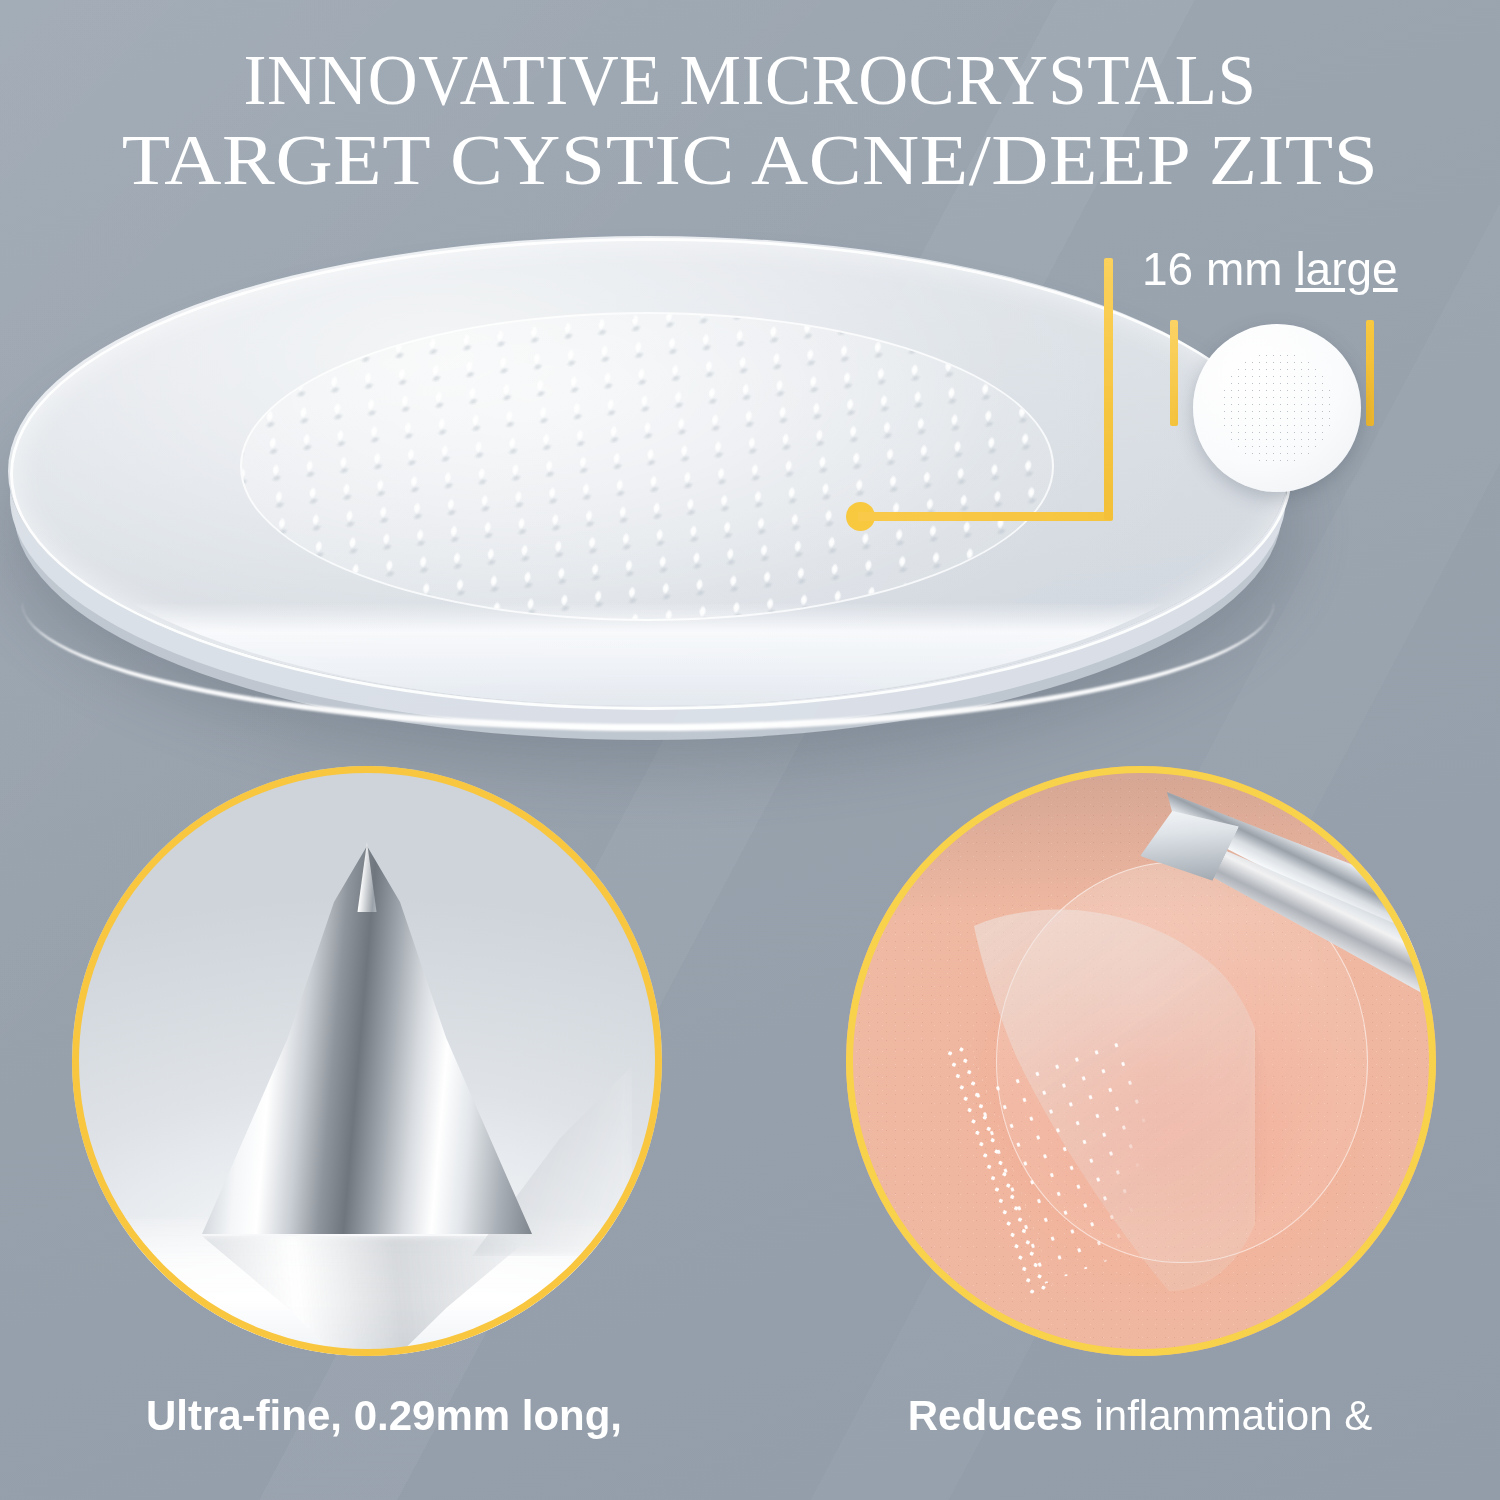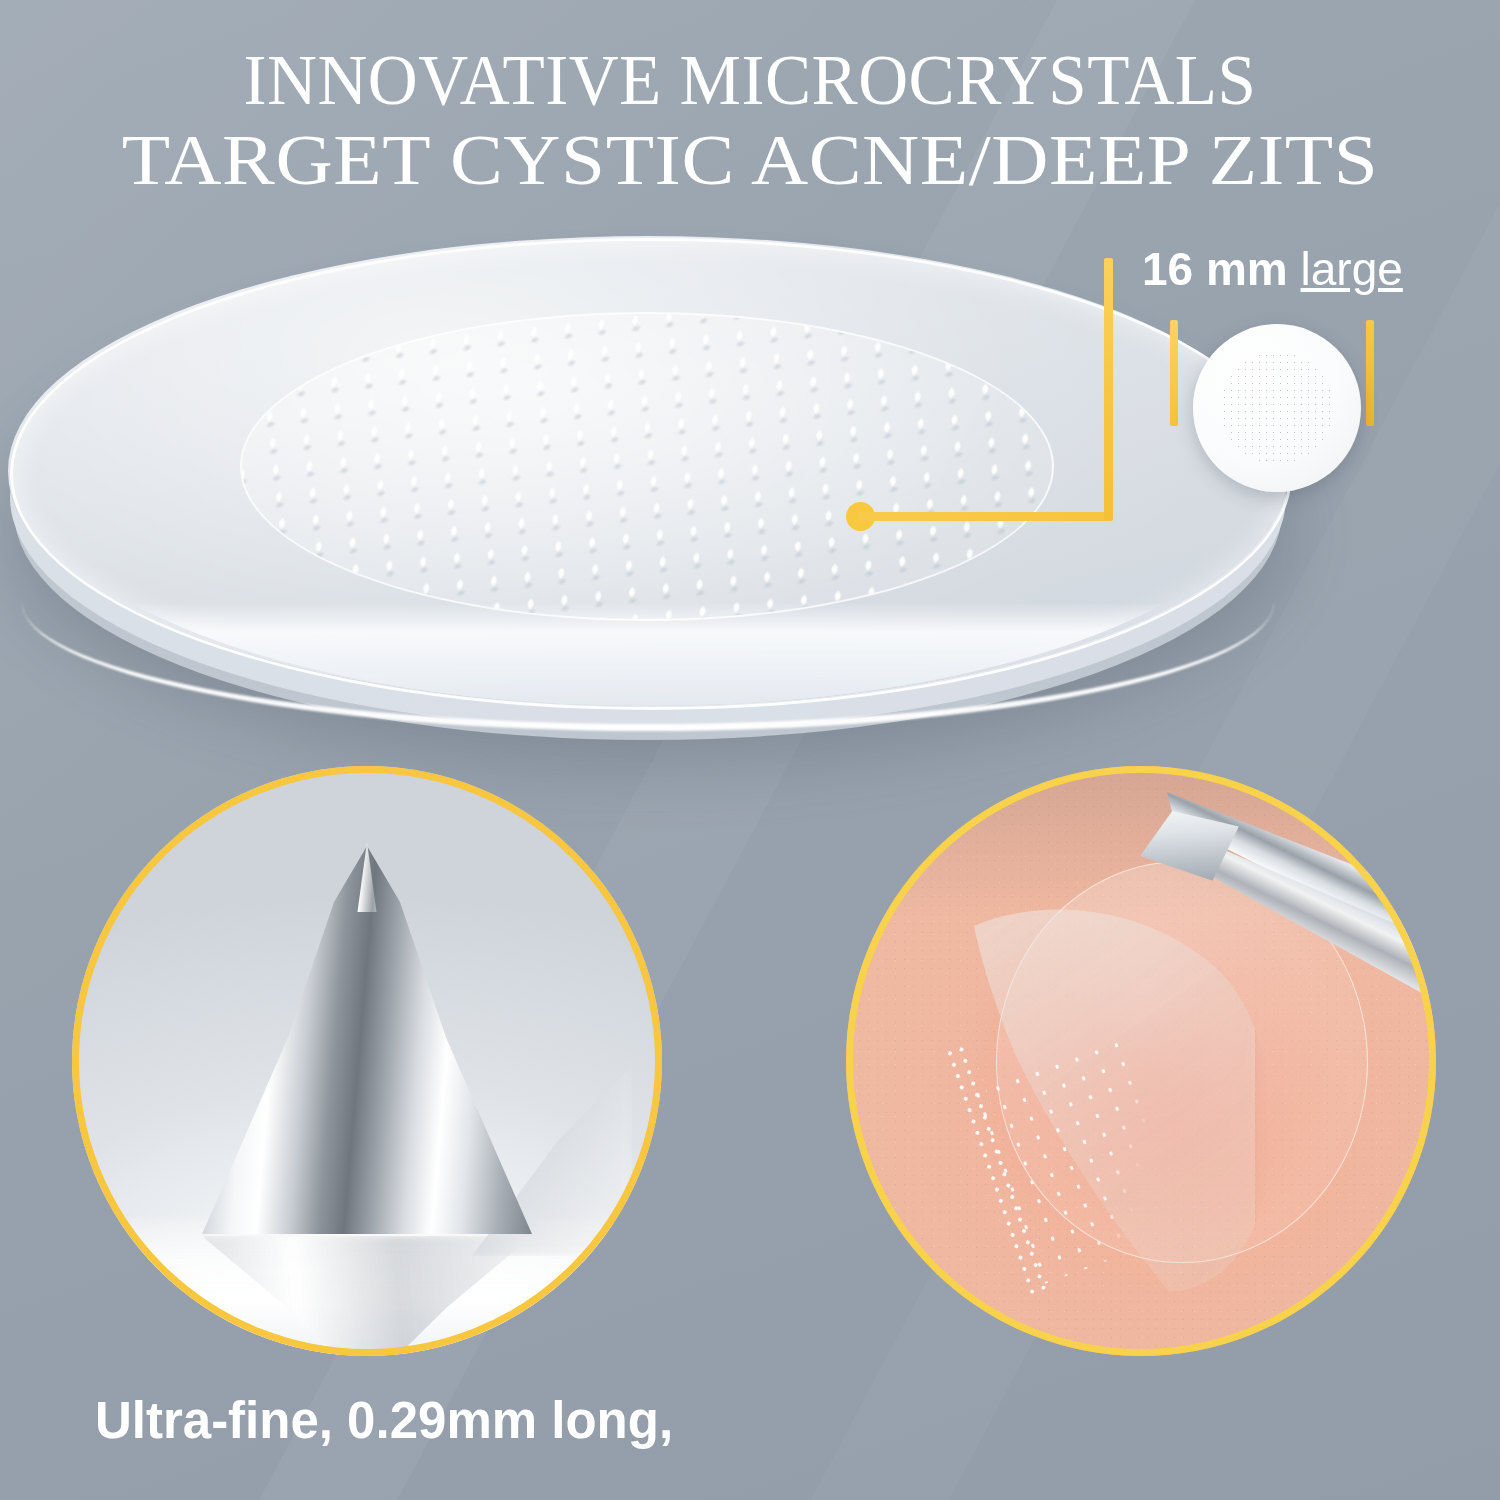--- a/index.html
+++ b/index.html
@@ -93,21 +93,21 @@
     background-position:17px 13px, 17px 15px;
     opacity:.95;
   }
 
   
   .callout{position:absolute;left:1096px;top:246px;width:390px;height:280px;}
   .callout-text{
     position:absolute;left:46px;top:0px;white-space:nowrap;
     color:#ffffff;font-size:46px;line-height:1;
   }
-  .callout-text .b{font-weight:700;}
+  .callout-text .b{font-weight:400;}
   .callout-text .r{font-weight:300;text-decoration:underline;}
 
   .lead-v{position:absolute;left:8px;top:12px;width:9px;height:262px;
     background:linear-gradient(180deg,#fbd15c 0%, #f6c53f 60%, #f3c038 100%);border-radius:2px;}
   .lead-h{position:absolute;left:-238px;top:266px;width:255px;height:9px;
     background:linear-gradient(90deg,#f9ca4a 0%, #f6c53f 100%);border-radius:2px;}
   .lead-dot{position:absolute;left:-250px;top:256px;width:29px;height:29px;border-radius:50%;
     background:#f8c83f;}
 
   .meas-left{position:absolute;left:74px;top:74px;width:8px;height:106px;
@@ -241,21 +241,21 @@
     opacity:.95;
   }
   .tw-tip{
     position:absolute;left:-6px;top:46px;width:76px;height:70px;
     clip-path:polygon(100% 0%, 100% 86%, 0% 100%, 12% 22%);
     background:linear-gradient(150deg,#ffffff 0%, #dfe4e9 40%, #98a0a8 100%);
   }
 
   
   .cap{position:absolute;text-align:center;color:#ffffff;width:700px;}
-  .cap .l1{font-size:51px;font-weight:700;line-height:1.12;white-space:nowrap;}
+  .cap .l1{font-size:42px;font-weight:700;line-height:1.12;white-space:nowrap;}
   .cap .l2{font-size:41px;font-weight:300;line-height:1.12;white-space:nowrap;}
   .cap .bold{font-weight:700;}
   .cap .reg{font-weight:300;}
   .cap-l{left:34px;top:1392px;}
   .cap-r{left:790px;top:1392px;}
 </style>
 </head>
 <body>
 
 <div id="stage">
@@ -317,14 +317,15 @@
       <div class="tw-tip"></div>
     </div>
   </div>
   <div class="inset-ring inset-r-ring"></div>
 
   <div class="cap cap-l">
     <div class="l1">Ultra-fine, 0.29mm long,</div>
   </div>
 
   <div class="cap cap-r">
+    <div class="l1"><span class="bold">Reduces</span><span class="reg"> inflammation &amp;</span></div>
   </div>
 </div>
 
 </body></html>

